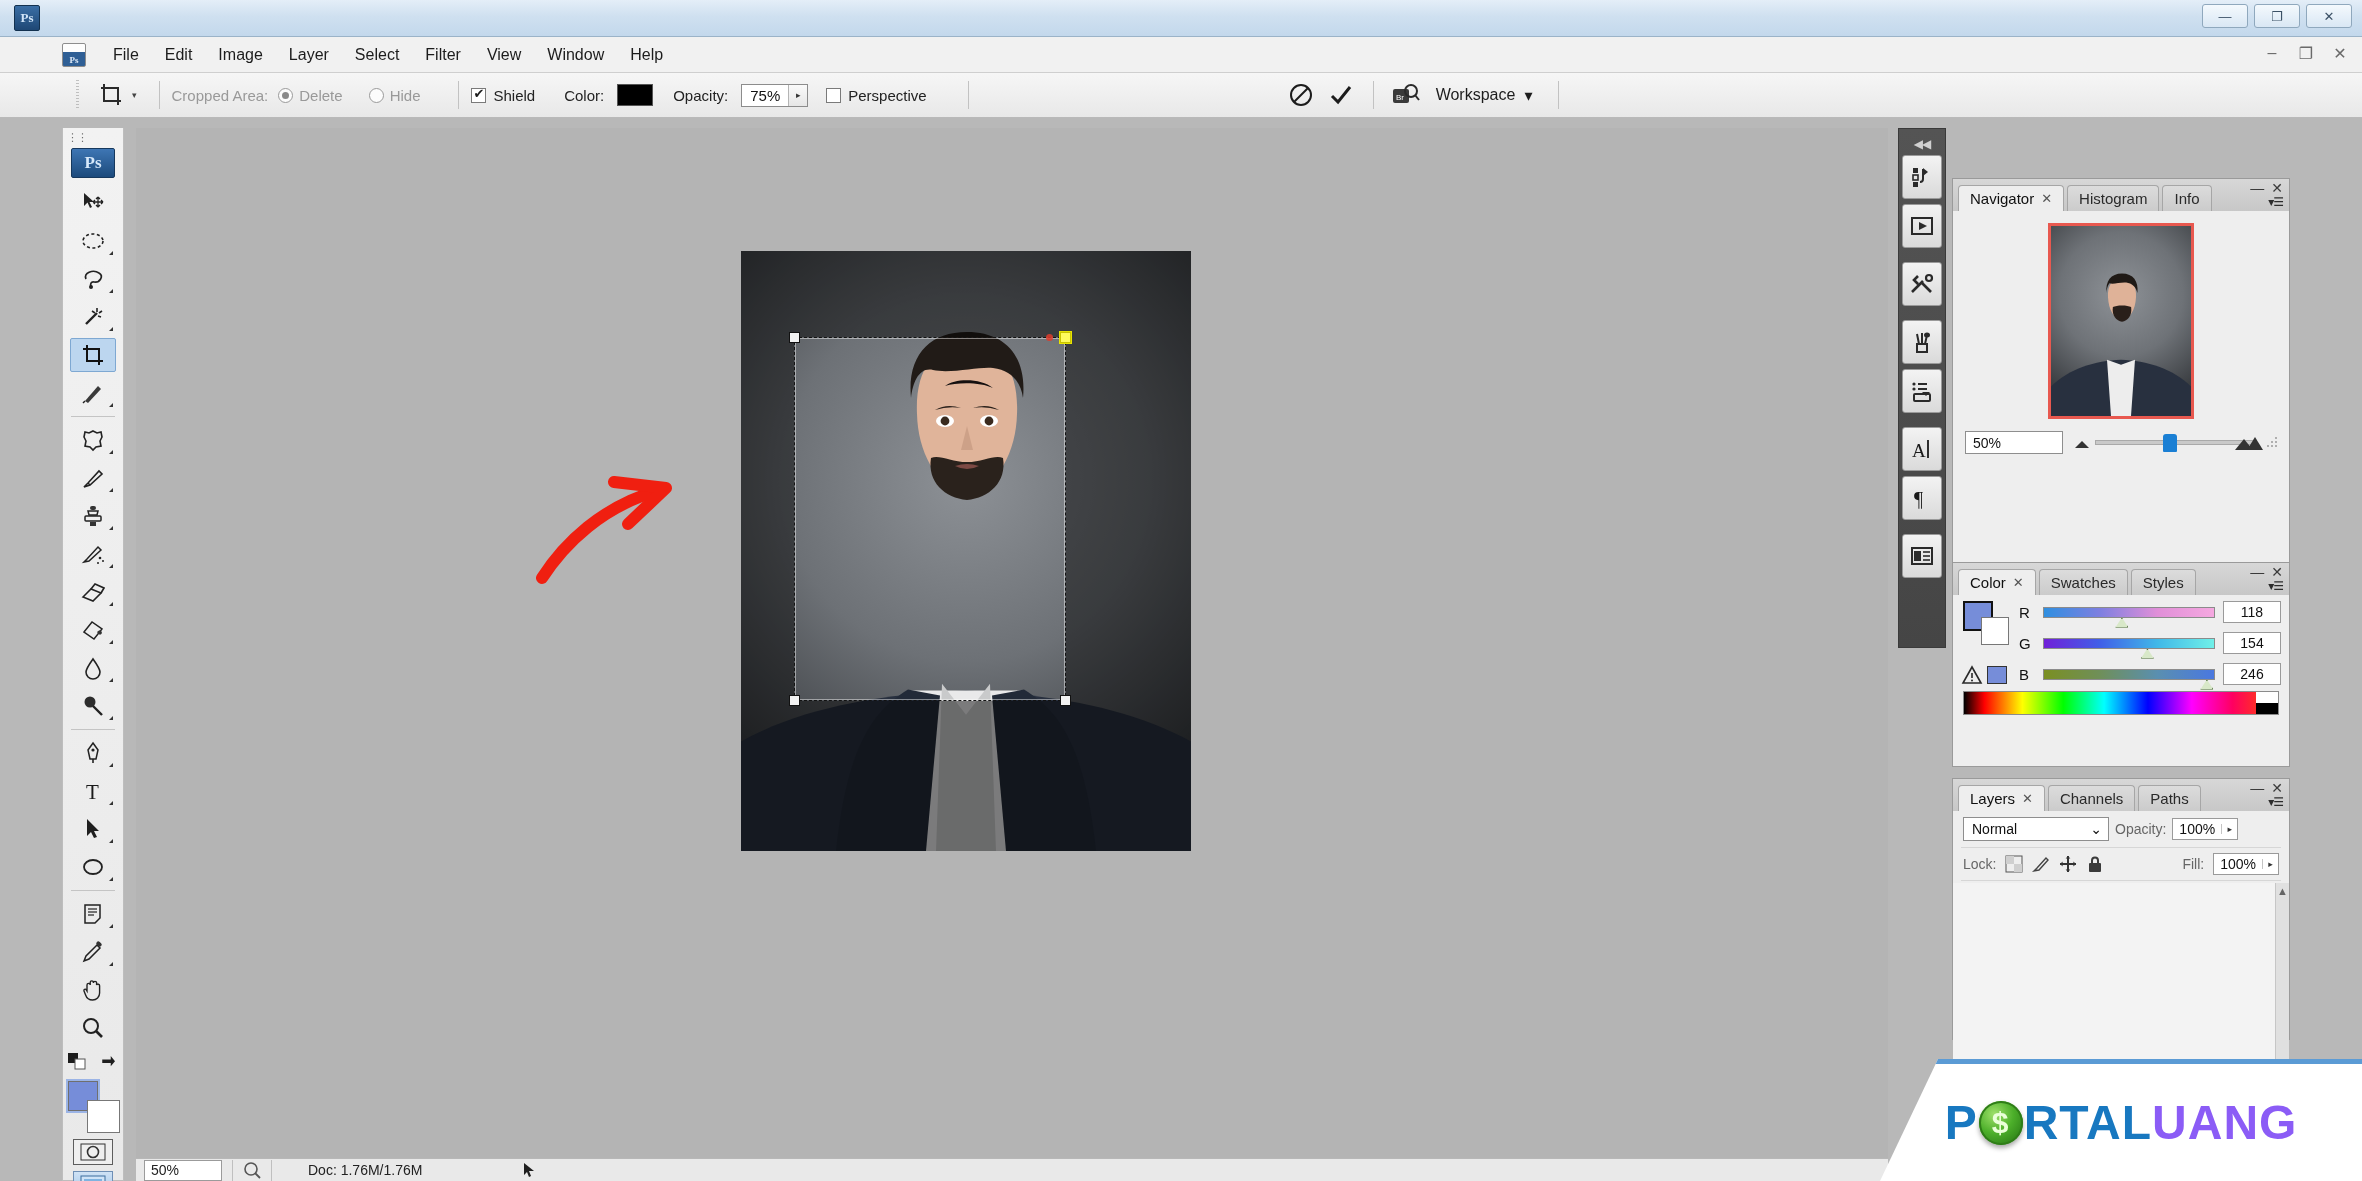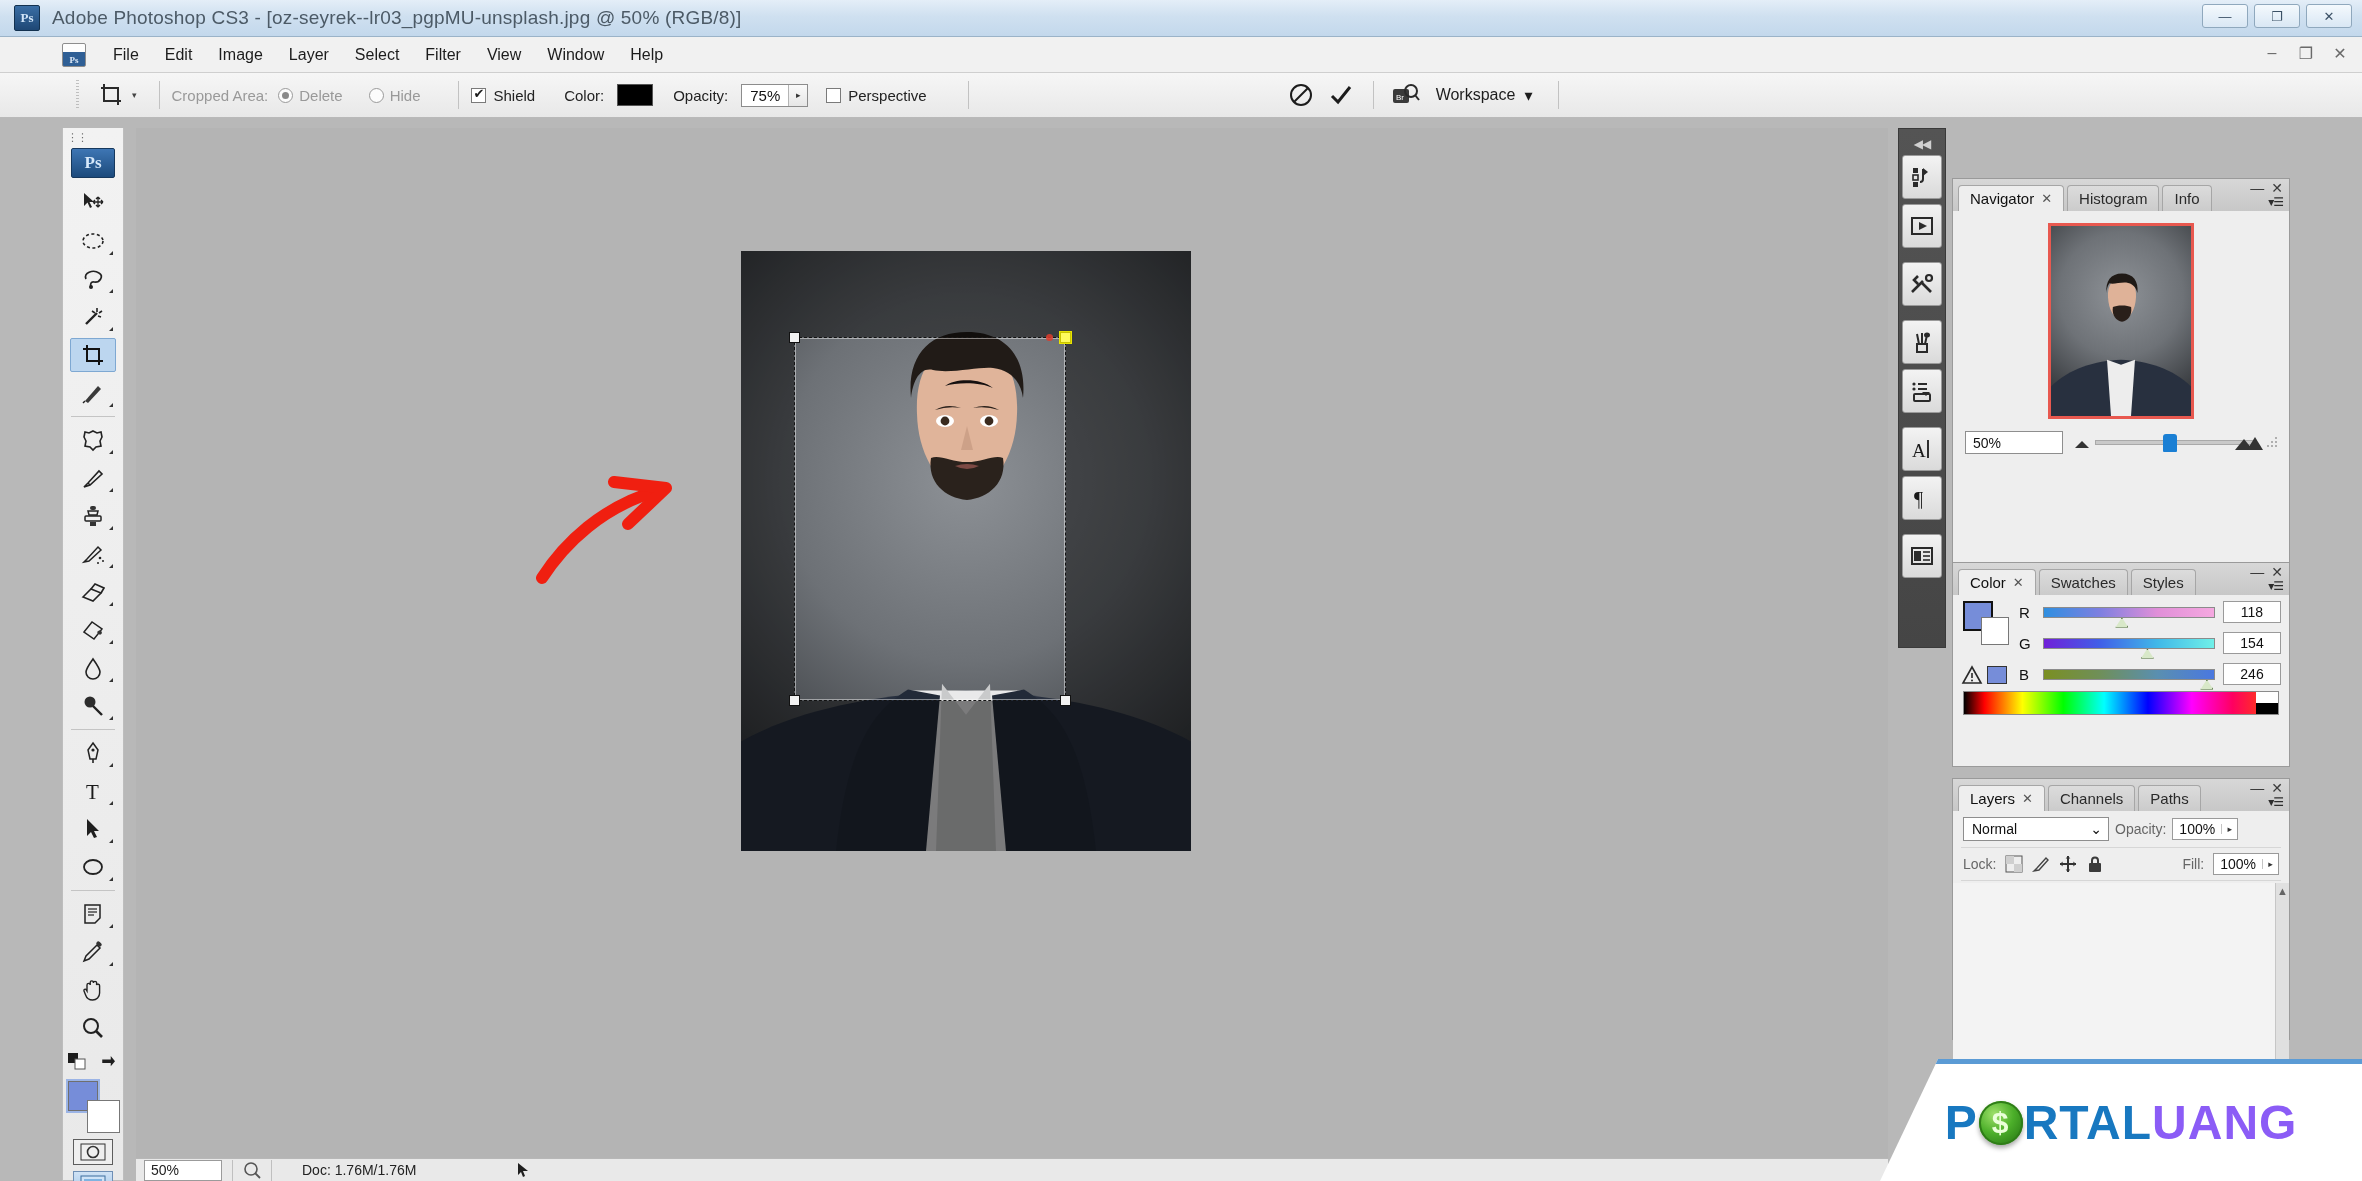--- a/index.html
+++ b/index.html
@@ -335,21 +335,21 @@
   .statusbar {
     position: absolute; left: 136px; bottom: 0; width: 1752px; height: 23px;
     background: #e9e9e9; border-top: 1px solid #b7b7b7;
     display: flex; align-items: center; font-size: 14px; color: #222;
   }
   .sb-zoom {
     width: 78px; height: 21px; border: 1px solid #9b9b9b; background: #fff;
     display: flex; align-items: center; padding-left: 6px; margin-left: 8px;
   }
   .sb-sep { width: 1px; height: 21px; background: #bfbfbf; margin: 0 10px; }
-  .sb-doc { margin-left: 20px; }
+  .sb-doc { margin-left: 26px; }
 
   
   .watermark {
     position: absolute; right: 0; bottom: 0; width: 482px; height: 122px;
     background: #ffffff;
     clip-path: polygon(58px 0, 100% 0, 100% 100%, 0 100%);
     border-top: 5px solid #5b9bd5;
     display: flex; align-items: center; justify-content: center;
   }
   .wm-text { font-size: 48px; font-weight: bold; letter-spacing: 1px; display: flex; align-items: center; }
@@ -363,21 +363,20 @@
   }
   svg { display: block; }
 </style>
 </head>
 <body>
 
 <div class="app">
 
   <div class="titlebar">
     <div class="ps-badge">Ps</div>
-    <div class="title-text">Adobe Photoshop CS3 - [oz-seyrek--lr03_pgpMU-unsplash.jpg @ 50% (RGB/8)]</div>
     <div class="win-buttons">
       <div class="win-btn">—</div>
       <div class="win-btn">❐</div>
       <div class="win-btn">✕</div>
     </div>
   </div>
 
   <div class="menubar">
     <div class="menu-ps-icon">Ps</div>
     <div class="menu-item">File</div>

